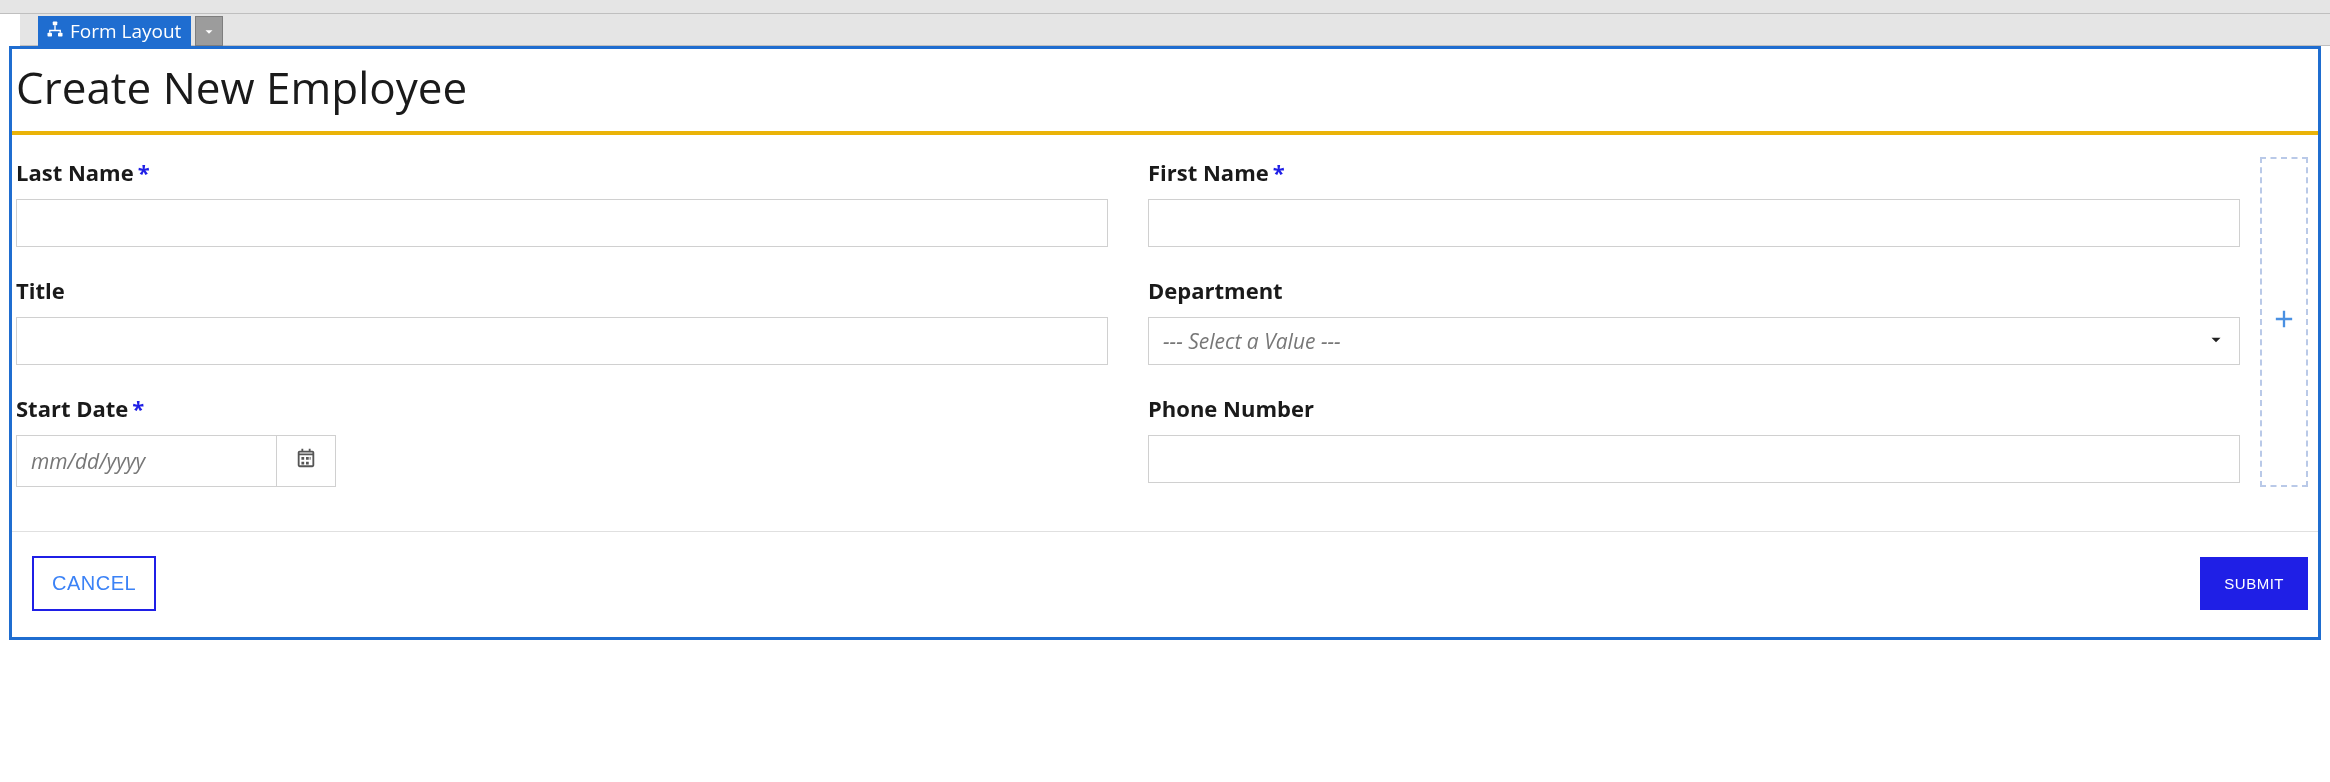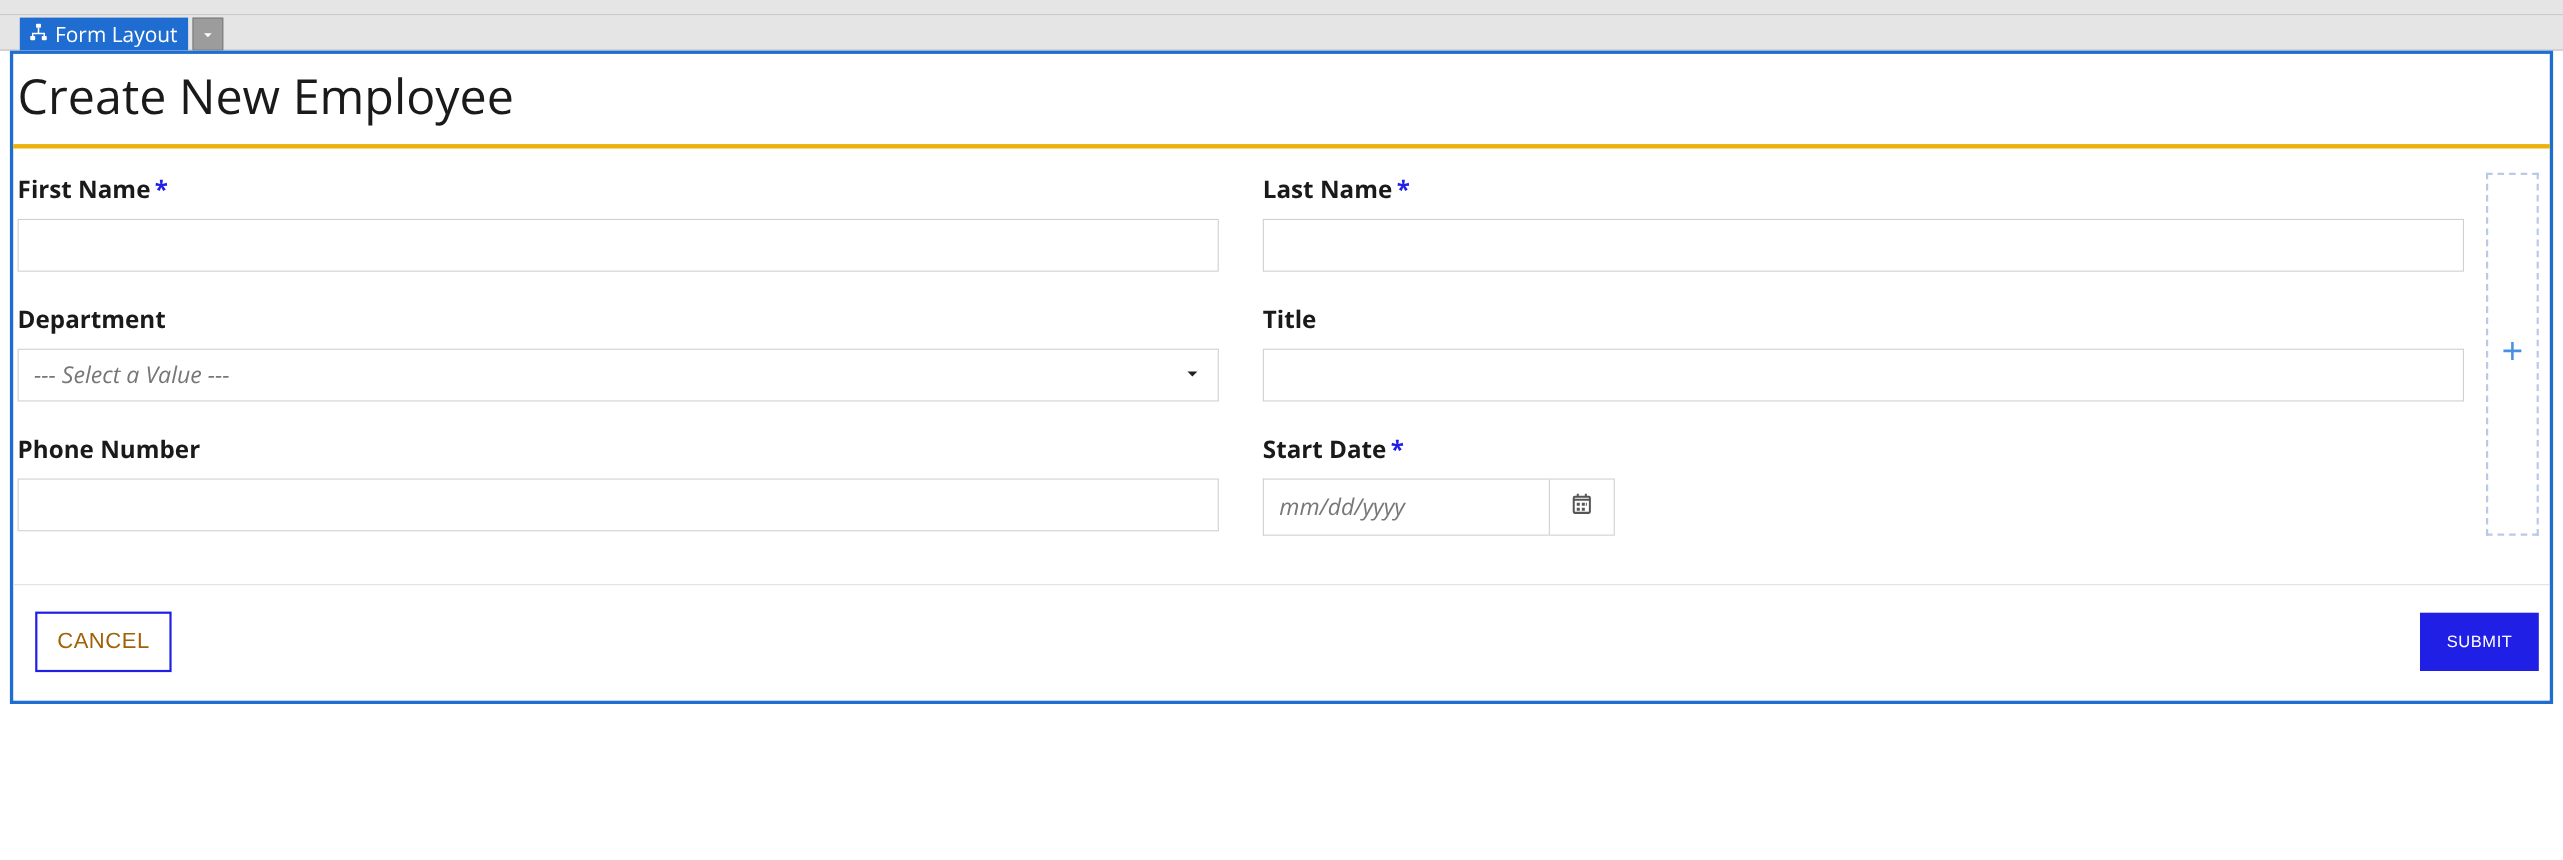--- a/index.html
+++ b/index.html
@@ -16,20 +16,21 @@
       background: #e5e5e5;
       border-bottom: 1px solid #bfbfbf;
     }
     .tag-row {
       display: flex;
       align-items: stretch;
       height: 32px;
       background: #e5e5e5;
       border-bottom: 1px solid #bfbfbf;
       padding-left: 18px;
+      margin-left: 20px;
     }
     .component-tag {
       display: inline-flex;
       align-items: center;
       background: #1f6dd0;
       color: #fff;
       font-size: 19px;
       padding: 0 10px 0 8px;
       gap: 6px;
       height: 30px;
@@ -160,21 +161,21 @@
       border-top: 1px solid #e0e0e0;
       margin-top: 44px;
       padding: 24px 10px 12px 20px;
       display: flex;
       justify-content: space-between;
       align-items: center;
     }
     .btn-cancel {
       border: 2px solid #1f1fe6;
       background: #fff;
-      color: #a16207;
+      color: #3b82f6;
       font-size: 20px;
       font-weight: 500;
       letter-spacing: 0.5px;
       padding: 14px 18px;
       cursor: pointer;
     }
     .btn-submit {
       border: none;
       background: #1f1fe6;
       color: #fff;
@@ -208,46 +209,20 @@
         </svg>
     </span>
   </div>
 </div>
 
 <div class="form-card">
   <h1 class="form-title">Create New Employee</h1>
 
   <div class="form-body">
     <div class="columns-wrap">
-
-      <div class="form-col">
-        <div class="form-field">
-          <label class="field-label">
-            <span>First Name</span><span class="req">*</span>
-          </label>
-          <input class="text-input" type="text" value="" style="">
-        </div>
-
-        <div class="form-field">
-          <label class="field-label">Department</label>
-          <div class="select-wrap">
-            <span class="select-placeholder">--- Select a Value ---</span>
-            <span class="select-caret">
-              <svg viewBox="0 0 24 24">
-                  <path d="M6 9l6 6 6-6z"></path>
-                </svg>
-            </span>
-          </div>
-        </div>
-
-        <div class="form-field">
-          <label class="field-label">Phone Number</label>
-          <input class="text-input" type="text" value="" style="">
-        </div>
-      </div>
 
       <div class="form-col">
         <div class="form-field">
           <label class="field-label">
             <span>Last Name</span><span class="req">*</span>
           </label>
           <input class="text-input" type="text" value="" style="">
         </div>
 
         <div class="form-field">
@@ -267,20 +242,46 @@
               <span>
                 <svg viewBox="0 0 24 24">
                     <path d="M19 4h-2V2h-2v2H9V2H7v2H5a2 2 0 0 0-2 2v14a2 2 0 0 0 2 2h14a2 2 0 0 0 2-2V6a2 2 0 0 0-2-2zm0 16H5V9h14v11zM5 7V6h14v1H5zm2 4h3v3H7v-3zm5 0h3v3h-3v-3zm5 0h-1v3h1v-3zM7 16h3v3H7v-3zm5 0h3v3h-3v-3z"></path>
                   </svg>
               </span>
             </div>
           </div>
         </div>
       </div>
 
+      <div class="form-col">
+        <div class="form-field">
+          <label class="field-label">
+            <span>First Name</span><span class="req">*</span>
+          </label>
+          <input class="text-input" type="text" value="" style="">
+        </div>
+
+        <div class="form-field">
+          <label class="field-label">Department</label>
+          <div class="select-wrap">
+            <span class="select-placeholder">--- Select a Value ---</span>
+            <span class="select-caret">
+              <svg viewBox="0 0 24 24">
+                  <path d="M6 9l6 6 6-6z"></path>
+                </svg>
+            </span>
+          </div>
+        </div>
+
+        <div class="form-field">
+          <label class="field-label">Phone Number</label>
+          <input class="text-input" type="text" value="" style="">
+        </div>
+      </div>
+
     </div>
 
     <div class="drop-zone">
       <span>
         <svg viewBox="0 0 24 24">
             <path d="M11 5h2v6h6v2h-6v6h-2v-6H5v-2h6z"></path>
           </svg>
       </span>
     </div>
   </div>

